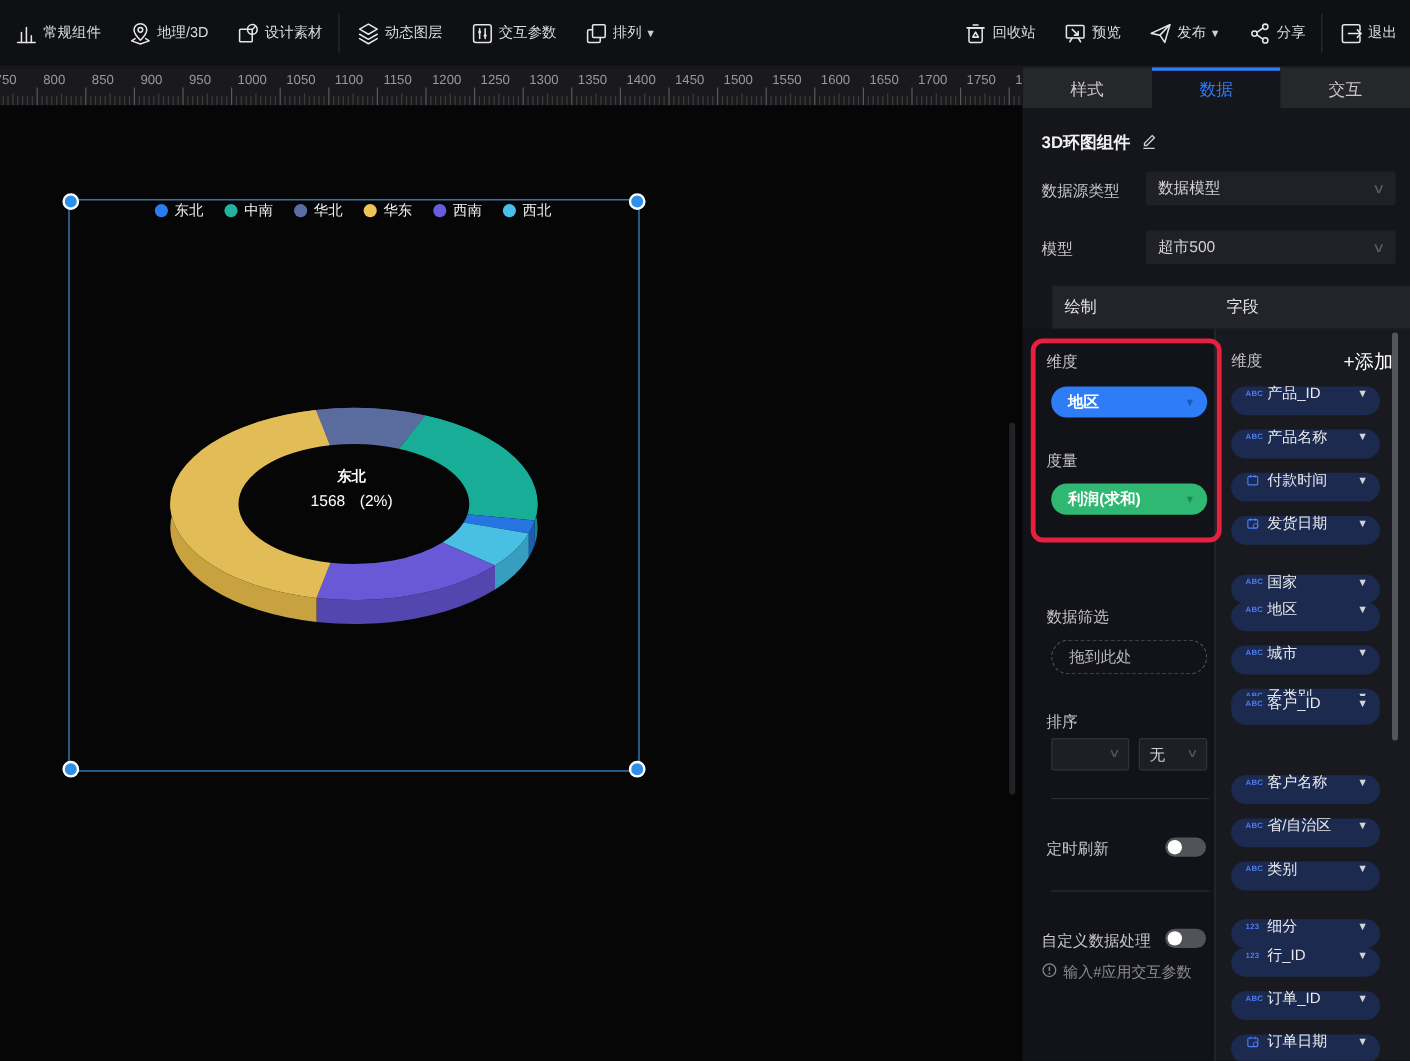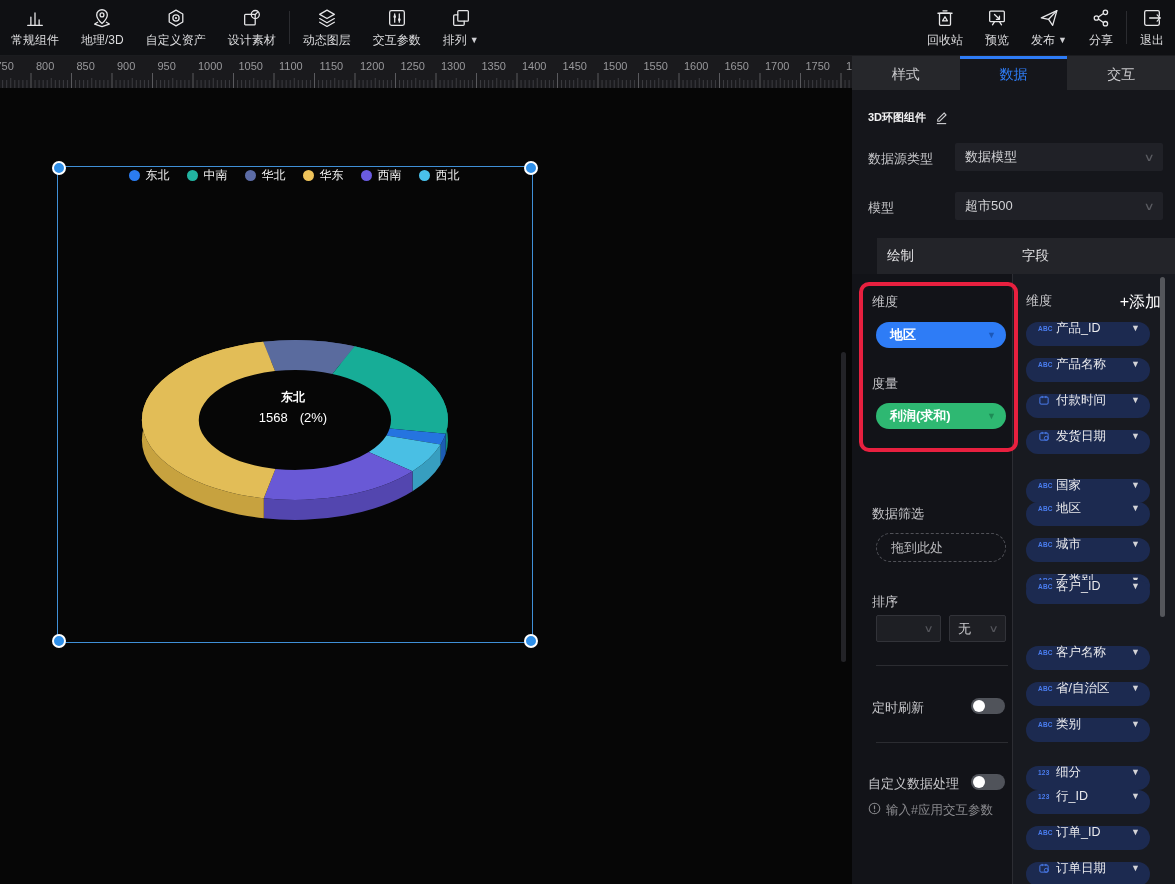--- a/index.html
+++ b/index.html
@@ -1,20 +1,20 @@
 <!DOCTYPE html>
 <html><head>
 <meta charset="utf-8">
 <style>
   html,body{margin:0;padding:0}
   body{width:1175px;height:884px;background:#000;font-family:"Liberation Sans","DejaVu Sans",sans-serif;overflow:hidden;position:relative;color:#ddd;-webkit-font-smoothing:antialiased}
   
   .toolbar{position:absolute;top:0;left:0;width:1175px;height:56px;background:#0f1013;display:flex;justify-content:space-between;border-bottom:1px solid #1b1c1f;box-sizing:border-box}
   .tgroup{display:flex;align-items:stretch}
-  .titem{display:flex;flex-direction:column;align-items:center;justify-content:center;gap:3px;padding:0 11px;cursor:pointer}
+  .titem{display:flex;align-items:center;justify-content:center;gap:3px;padding:0 11px;cursor:pointer}
   .titem svg{width:22px;height:22px;display:block}
   .tlabel{font-size:12px;color:#dcdcde;white-space:nowrap;display:flex;align-items:center;gap:3px}
   .tlabel .caret{font-size:9px;color:#cfcfd2}
   .tsep{width:1px;background:#2b2c30;margin:11px 2px}
   
   .ruler{position:absolute;top:56px;left:0;width:852px;height:32px;background:#1a1a1d}
   
   .canvas{position:absolute;top:88px;left:0;width:852px;height:796px;background:#060606;overflow:hidden}
   .sel{position:absolute;left:57px;top:78px;width:474px;height:475px;border:1px solid #3f8fd6}
   .handle{position:absolute;width:10px;height:10px;border-radius:50%;background:#2f8fe8;border:2px solid #fff;box-sizing:content-box}
@@ -25,21 +25,21 @@
   .center-label{position:absolute;left:193px;top:301px;width:200px;text-align:center;color:#fff;pointer-events:none}
   .center-label .cl1{font-size:12px;font-weight:bold}
   .center-label .cl2{font-size:13px;margin-top:4px}
   .center-label .cl2 .pct{margin-left:12px}
   .vscroll{position:absolute;border-radius:3px}
   
   .panel{position:absolute;left:852px;top:56px;width:323px;height:828px;background:#15161b;overflow:hidden}
   .ptabs{display:flex;height:34px}
   .ptab{flex:1;display:flex;align-items:center;justify-content:center;font-size:14px;color:#c9c9cc;background:#26272b;border-top:3px solid transparent;box-sizing:border-box;cursor:pointer}
   .ptab.active{background:#15161b;color:#2e7cf6;border-top-color:#2e7cf6}
-  .ptitle{position:absolute;left:16px;top:54px;font-size:11px;font-weight:bold;color:#f2f2f3;display:flex;align-items:flex-start;gap:8px}
+  .ptitle{position:absolute;left:16px;top:54px;font-size:14px;font-weight:bold;color:#f2f2f3;display:flex;align-items:flex-start;gap:8px}
   .plabel{position:absolute;font-size:13px;color:#c6c6c9}
   .pselect{position:absolute;left:103px;width:208px;height:28px;background:#202127;border-radius:2px;display:flex;align-items:center;padding:0 10px;box-sizing:border-box;font-size:13px;color:#d2d2d5;cursor:pointer}
   .pselect .chev{margin-left:auto;color:#5a5b61;font-size:11px;transform:scaleX(1.4)}
   .subtabs{position:absolute;left:25px;top:182px;width:298px;height:36px;background:#232429;display:flex;align-items:center}
   .subtab{font-size:13.5px;color:#e2e2e4;cursor:pointer}
   .leftcol{position:absolute;left:0;top:218px;width:160px;height:610px;background:#121318}
   .rightcol{position:absolute;left:160px;top:218px;width:163px;height:610px;background:#181a20;border-left:1px solid #2c2d33;box-sizing:border-box}
   .redbox{position:absolute;left:7px;top:226px;width:159px;height:170px;border:4px solid #e8203f;border-radius:10px;box-sizing:border-box;pointer-events:none;z-index:5}
   .pill{position:absolute;left:24px;width:130px;height:26px;border-radius:13px;display:flex;align-items:center;padding:0 10px 0 14px;box-sizing:border-box;cursor:pointer}
   .pill .ptext{font-size:13px;font-weight:bold;color:#fff}
@@ -71,28 +71,20 @@
         </svg>
         <span class="tlabel">常规组件</span>
       </div>
       <div class="titem">
         <svg viewBox="0 0 24 24">
           <path fill="none" stroke="#e6e6e8" stroke-width="1.4" stroke-linecap="round" stroke-linejoin="round" d="M12 3c-3.2 0-5.8 2.5-5.8 5.6 0 3.9 5.8 9.4 5.8 9.4s5.8-5.5 5.8-9.4C17.8 5.5 15.2 3 12 3z"></path>
           <circle fill="none" stroke="#e6e6e8" stroke-width="1.4" stroke-linecap="round" stroke-linejoin="round" cx="12" cy="8.6" r="2.1"></circle>
           <path fill="none" stroke="#e6e6e8" stroke-width="1.4" stroke-linecap="round" stroke-linejoin="round" d="M7.2 16.6 4 18.6l8 2.8 8-2.8-3.2-2"></path>
         </svg>
         <span class="tlabel">地理/3D</span>
-      </div>
-      <div class="titem">
-        <svg viewBox="0 0 24 24">
-          <path fill="none" stroke="#e6e6e8" stroke-width="1.4" stroke-linecap="round" stroke-linejoin="round" d="M12 3.4l7.4 4.3v8.6L12 20.6l-7.4-4.3V7.7z"></path>
-          <circle fill="none" stroke="#e6e6e8" stroke-width="1.4" stroke-linecap="round" stroke-linejoin="round" cx="12" cy="12" r="3.4"></circle>
-          <circle cx="12" cy="12" r="1.2" fill="#e6e6e8"></circle>
-        </svg>
-        <span class="tlabel">自定义资产</span>
       </div>
       <div class="titem">
         <svg viewBox="0 0 24 24">
           <rect fill="none" stroke="#e6e6e8" stroke-width="1.4" stroke-linecap="round" stroke-linejoin="round" x="4" y="8" width="11.5" height="11.5" rx="1"></rect>
           <circle fill="none" stroke="#e6e6e8" stroke-width="1.4" stroke-linecap="round" stroke-linejoin="round" cx="15.6" cy="8.2" r="4.4"></circle>
           <path fill="none" stroke="#e6e6e8" stroke-width="1.4" stroke-linecap="round" stroke-linejoin="round" d="M15.6 8.2l2.6-2.6"></path>
         </svg>
         <span class="tlabel">设计素材</span>
       </div>
       <div class="tsep"></div>

